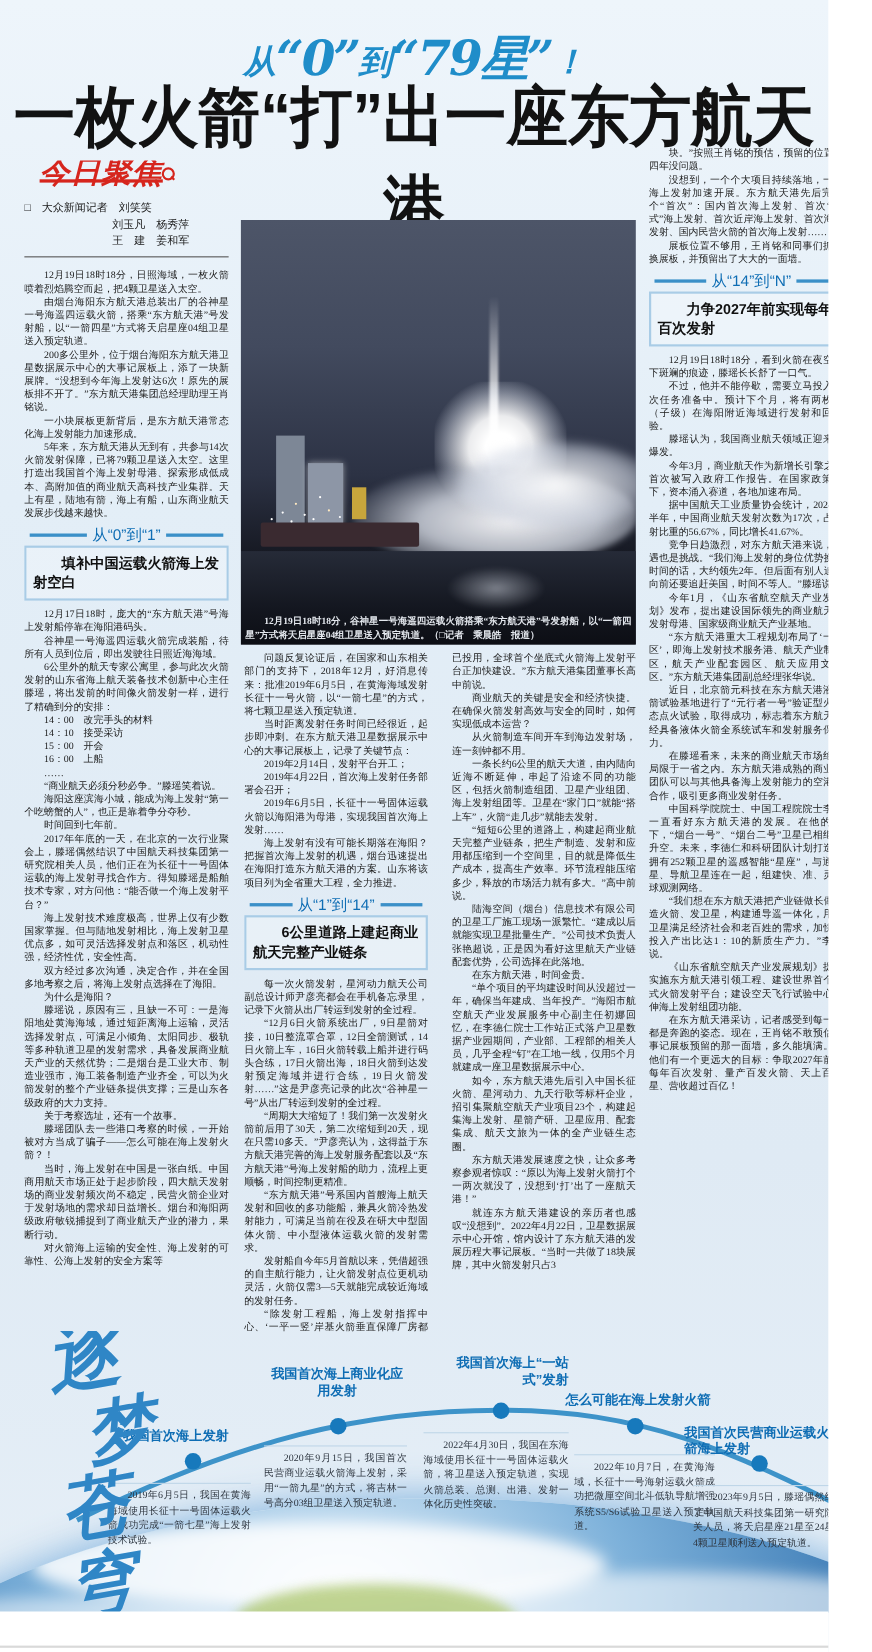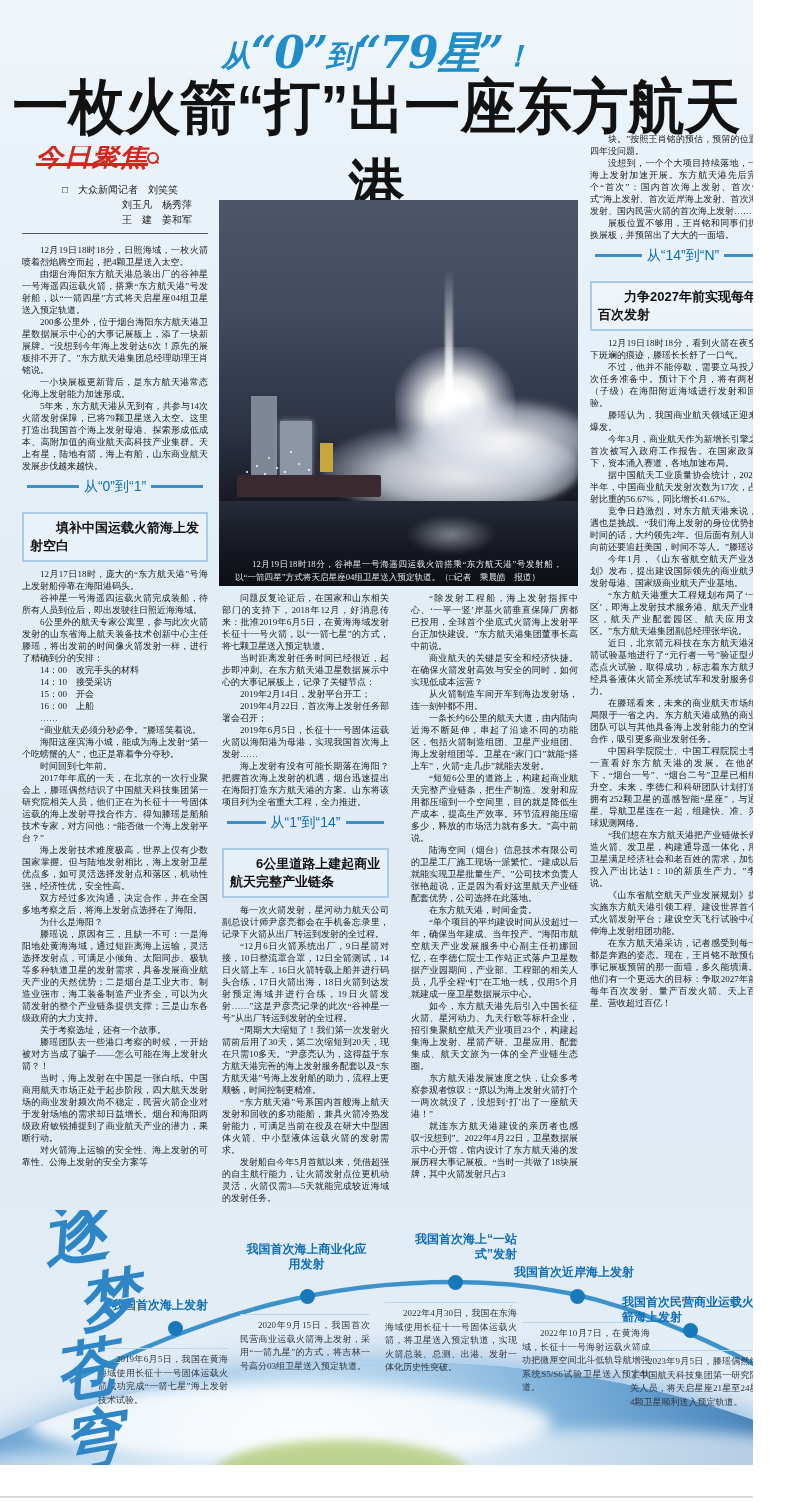--- a/index.html
+++ b/index.html
@@ -11,21 +11,21 @@
           font-family:"Liberation Sans","DejaVu Sans",sans-serif;font-weight:bold;}
   .kicker .seg{font-size:30px;font-style:italic;}
   .kicker .segnum{font-size:44px;font-style:italic;letter-spacing:-2px;
           font-family:"DejaVu Serif",serif;position:relative;top:2px;}
   .headline{position:absolute;top:72px;left:0;right:0;text-align:center;color:#121212;
           font-family:"Liberation Sans","DejaVu Sans",sans-serif;font-weight:900;font-size:56px;
           letter-spacing:0px;transform:scaleY(1.06);}
   
   .coltext{position:absolute;text-align:justify;font-size:9px;line-height:12px;overflow:hidden;}
   .coltext p{margin:0;text-indent:2em;}
-  .coltext p.noind{text-indent:0;margin-left:40px;}
+  .coltext p.noind{text-indent:0;}
   .colA{left:22px;top:146px;width:186px;height:1062px;}
   .colBC{left:222px;top:592px;width:356px;height:620px;column-count:2;column-gap:22px;column-fill:auto;}
   .colD{left:590px;top:133px;width:186px;height:1078px;}
   .sched{text-indent:2em !important;}
   
   .focus{position:relative;margin:4px 0 14px 14px;width:150px;}
   .focus-text{color:#d6251d;font-family:"Liberation Sans","DejaVu Sans",sans-serif;
           font-weight:900;font-style:italic;font-size:27px;letter-spacing:1px;
           border-bottom:3px solid #d6251d;padding-bottom:1px;display:inline-block;}
   .mag{display:inline-block;position:relative;width:13px;height:13px;margin-left:-2px;}
@@ -34,21 +34,21 @@
   
   .byline{margin:6px 0 10px 0;padding-bottom:6px;border-bottom:1.5px solid #555;
           font-size:10px;line-height:15px;}
   .byline .b1{text-indent:0;}
   .byline .b2{text-align:center;padding-left:44px;}
   
   .sec{margin:8px 0 6px 0;break-inside:avoid;}
   .sec-title{display:flex;align-items:center;color:#0e6db4;font-family:"Liberation Sans","DejaVu Sans",sans-serif;
           font-weight:normal;font-size:14px;white-space:nowrap;}
   .sec-title::before,.sec-title::after{content:"";flex:1;height:3px;background:#3b90c8;margin:0 5px;}
-  .sec-box{border:2px solid #a9cce6;margin-top:20px;padding:5px 6px;background:rgba(255,255,255,.25);}
+  .sec-box{border:2px solid #a9cce6;margin-top:4px;padding:5px 6px;background:rgba(255,255,255,.25);}
   .sec-box .sub{font-family:"Liberation Sans","DejaVu Sans",sans-serif;font-weight:bold;
           font-size:13px;line-height:18px;color:#101010;text-indent:2em;text-align:left;}
   
   .photo{position:absolute;left:219px;top:200px;width:359px;height:386px;overflow:hidden;
          background:linear-gradient(180deg,#4d5568 0%,#424a5e 30%,#2c3244 60%,#171a24 78%,#10121a 100%);}
   .beam{position:absolute;left:64%;top:18%;width:8px;height:42%;transform:translateX(-50%);
         background:linear-gradient(180deg,rgba(255,255,255,0) 0%,rgba(255,255,255,.85) 60%,#ffffff 100%);
         filter:blur(1px);}
   .flare{position:absolute;left:49%;top:38%;width:120px;height:120px;
         background:radial-gradient(circle,#ffffff 0 16%,rgba(255,255,255,.9) 34%,rgba(235,240,250,.35) 60%,rgba(235,240,250,0) 75%);}
@@ -62,22 +62,22 @@
   .ship .house{position:absolute;bottom:24%;left:30%;width:22%;height:66%;background:#8d96a6;
         box-shadow:0 0 6px rgba(255,255,255,.5);}
   .ship .tower2{position:absolute;bottom:24%;left:10%;width:18%;height:95%;background:#7d8796;}
   .ship .crane{position:absolute;bottom:30%;left:58%;width:9%;height:34%;background:#c8a63c;}
   .ship .lights{position:absolute;bottom:28%;left:6%;width:2px;height:2px;background:#fff;border-radius:50%;
         box-shadow:10px -6px 0 #fff,22px -14px 0 #ffe9c0,30px -4px 0 #fff,44px -20px 0 #fff,52px -8px 0 #ffe9c0,62px -2px 0 #fff,18px 2px 0 #fff,38px 0 0 #fff;}
   .water{position:absolute;left:0;bottom:0;width:100%;height:22%;
         background:linear-gradient(180deg,#262b38 0%,#141720 60%,#0c0e14 100%);}
   .reflect{position:absolute;left:52%;bottom:8%;width:90px;height:40px;border-radius:50%;
         background:radial-gradient(ellipse,rgba(220,225,235,.5) 0%,transparent 70%);filter:blur(2px);}
-  .caption{position:absolute;left:0;right:0;bottom:3px;padding:0 16px;color:#e4e8ee;
-        font-size:8.6px;line-height:12.5px;text-align:justify;text-indent:2em;}
+  .caption{position:absolute;left:0;right:0;bottom:3px;padding:0 4px;color:#e4e8ee;
+        font-size:8.6px;line-height:12.5px;text-align:justify;text-indent:2em;font-weight:bold;}
   
   .timeline{position:absolute;left:0;top:1210px;width:793px;height:256px;overflow:hidden;}
   .earth{position:absolute;left:-180px;top:152px;width:1160px;height:560px;border-radius:50%;overflow:hidden;
         background:radial-gradient(ellipse at 42% 16%,#eaf3fb 0%,#c2dcf0 10%,#7db1da 28%,#3a79b4 52%,#1d548c 80%,#16497d 100%);
         box-shadow:0 -6px 30px rgba(140,185,225,.9);}
   .earth .cloud{position:absolute;border-radius:50%;background:rgba(255,255,255,.85);filter:blur(7px);}
   .earth .land{position:absolute;border-radius:50%;background:#b9cf86;filter:blur(5px);opacity:.9;}
   .tl-curve{position:absolute;left:0;top:0;}
   .tl-dot{position:absolute;width:15px;height:15px;border-radius:50%;background:#1779bc;}
   .tl-label{position:absolute;color:#0e6db4;font-family:"Liberation Sans","DejaVu Sans",sans-serif;
@@ -245,21 +245,21 @@
 
     <div class="tl-dot" style="left:168px;top:111px;"></div>
     <div class="tl-dot" style="left:300px;top:79px;"></div>
     <div class="tl-dot" style="left:448px;top:65px;"></div>
     <div class="tl-dot" style="left:570px;top:79px;"></div>
     <div class="tl-dot" style="left:683px;top:113px;"></div>
 
     <div class="tl-label" style="left:112px;top:88px;width:135px;">我国首次海上发射</div>
     <div class="tl-label" style="left:244px;top:32px;width:125px;text-align:center;">我国首次海上商业化应用发射</div>
     <div class="tl-label" style="left:392px;top:22px;width:125px;text-align:right;">我国首次海上“一站式”发射</div>
-    <div class="tl-label" style="left:514px;top:55px;width:165px;">我国首次近岸海上发射</div>
+    <div class="tl-label" style="left:514px;top:55px;width:165px;">怎么可能在海上发射火箭</div>
     <div class="tl-label" style="left:622px;top:85px;width:140px;">我国首次民营商业运载火箭海上发射</div>
 
     <div class="tl-text" style="left:98px;top:138px;width:130px;">2019年6月5日，我国在黄海海域使用长征十一号固体运载火箭成功完成“一箭七星”海上发射技术试验。</div>
     <div class="tl-text" style="left:240px;top:104px;width:130px;">2020年9月15日，我国首次民营商业运载火箭海上发射，采用“一箭九星”的方式，将吉林一号高分03组卫星送入预定轨道。</div>
     <div class="tl-text" style="left:385px;top:92px;width:132px;">2022年4月30日，我国在东海海域使用长征十一号固体运载火箭，将卫星送入预定轨道，实现火箭总装、总测、出港、发射一体化历史性突破。</div>
     <div class="tl-text" style="left:522px;top:112px;width:128px;">2022年10月7日，在黄海海域，长征十一号海射运载火箭成功把微厘空间北斗低轨导航增强系统S5/S6试验卫星送入预定轨道。</div>
     <div class="tl-text" style="left:630px;top:140px;width:138px;">2023年9月5日，滕瑶偶然结识了中国航天科技集团第一研究院相关人员，将天启星座21星至24星共4颗卫星顺利送入预定轨道。</div>
 
     <div class="callig">
       <span style="left:42px;top:-20px;font-size:66px;">逐</span>

